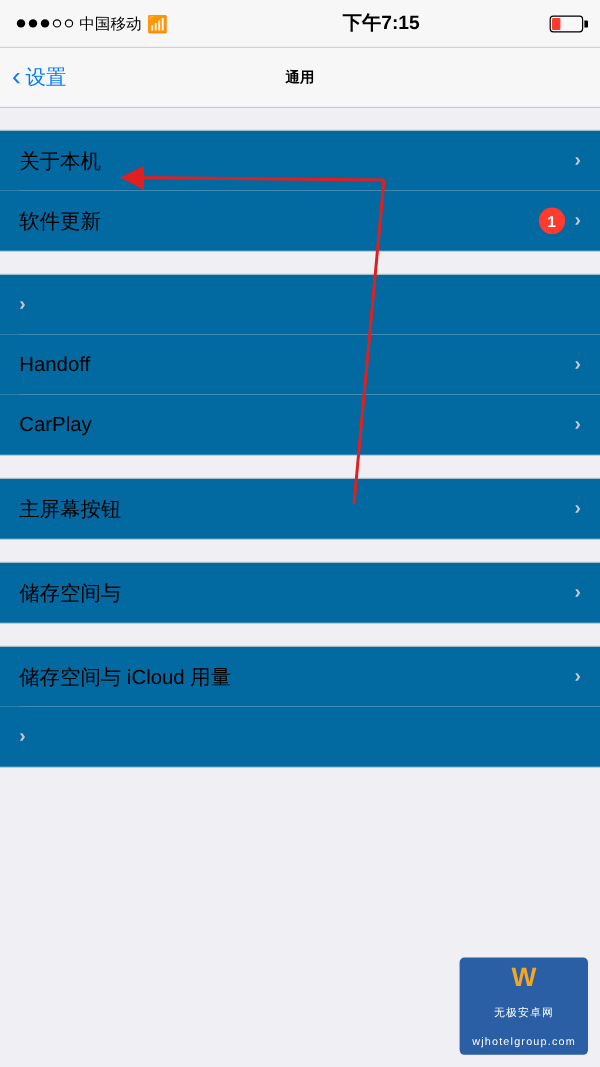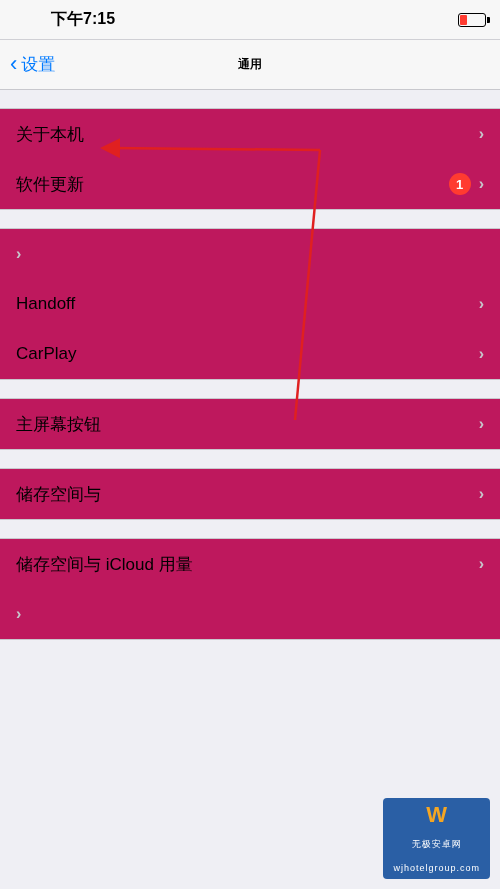--- a/index.html
+++ b/index.html
@@ -156,21 +156,21 @@
       border-top: 1px solid #c8c8cd;
       border-bottom: 1px solid #c8c8cd;
     }
 
     .list-item {
       height: 50px;
       display: flex;
       align-items: center;
       justify-content: space-between;
       padding: 0 16px 0 16px;
-      background: #be185d;
+      background: #0369a1;
       position: relative;
       cursor: pointer;
     }
 
     .list-item:not(:last-child)::after {
       content: '';
       position: absolute;
       bottom: 0;
       left: 16px;
       right: 0;
@@ -250,20 +250,31 @@
       font-size: 9px;
       color: #fff;
       letter-spacing: 1px;
       margin-top: 12px;
     }
   </style>
 </head>
 <body>
 
 <div class="status-bar">
+  <div class="status-left">
+    <div class="signal-dots">
+      <div class="dot"></div>
+      <div class="dot"></div>
+      <div class="dot"></div>
+      <div class="dot empty"></div>
+      <div class="dot empty"></div>
+    </div>
+    <span>中国移动</span>
+    <span class="wifi-icon">📶</span>
+  </div>
   <div class="status-center">下午7:15</div>
   <div class="status-right">
     <div class="battery">
       <div class="battery-level"></div>
     </div>
   </div>
 </div>
 
 <div class="nav-bar">
   <div class="nav-back">

